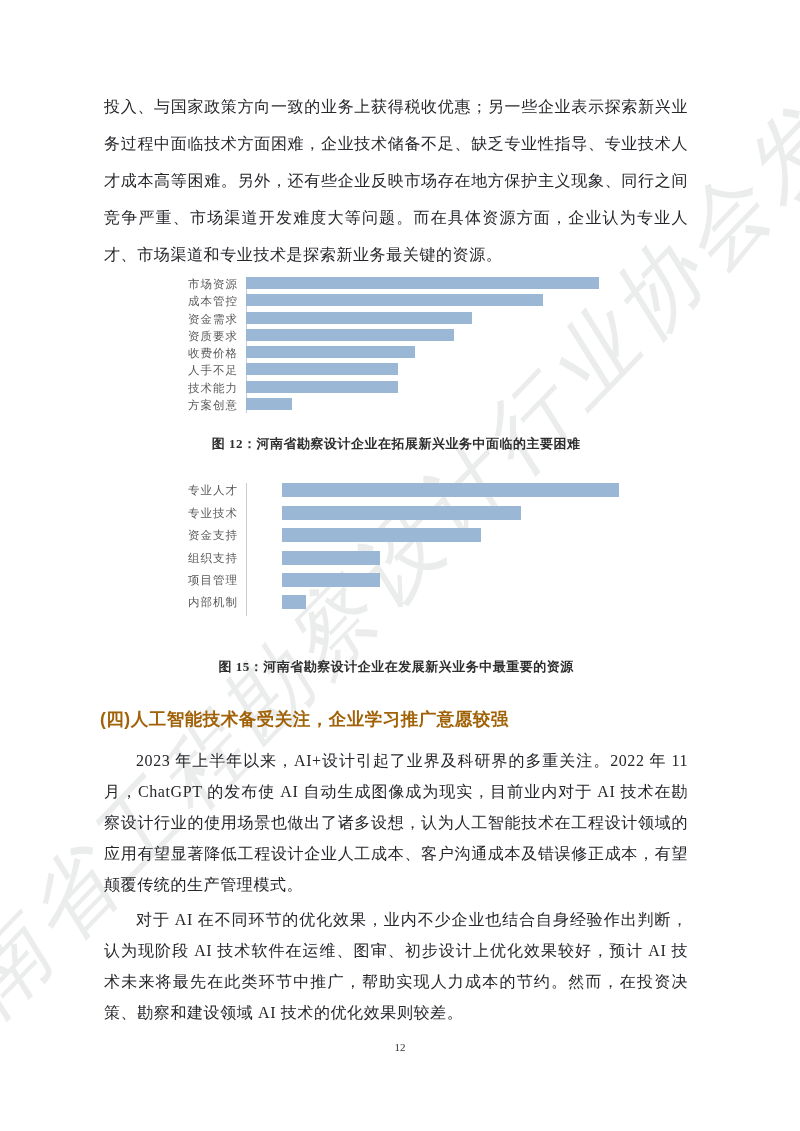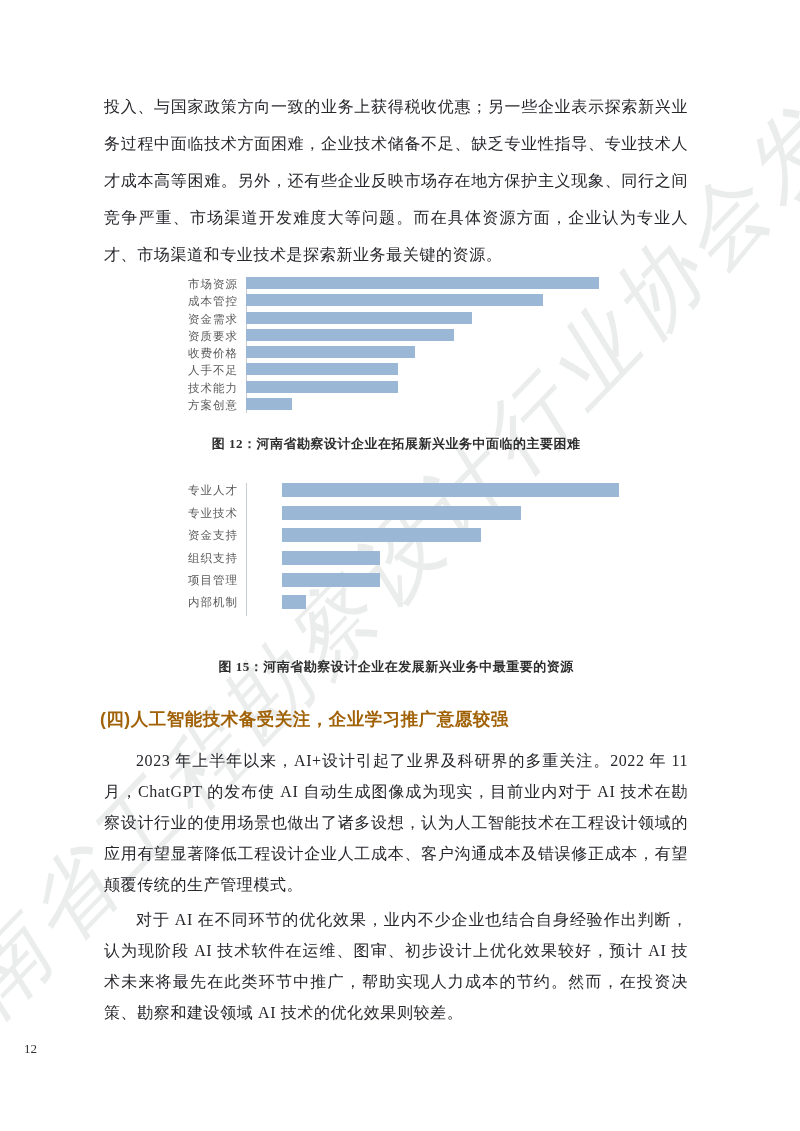--- a/index.html
+++ b/index.html
@@ -78,25 +78,24 @@
     margin-top:31px;
     font-family:"Liberation Sans","DejaVu Sans",sans-serif;
     font-weight:bold;
     font-size:17.5px;
     letter-spacing:0.5px;
     color:#a16207;
   }
   .page-number{
     position:absolute;
     left:0;right:0;top:1041px;
-    text-align:left;
-    font-size:13px;
+    text-align:center;
+    font-size:11px;
     color:#333333;
     z-index:1;
-    margin-left:24px;
   }
   .footer-url{
     position:absolute;
     left:0;right:0;top:1083px;
     text-align:center;
     font-family:"Liberation Sans","DejaVu Sans",sans-serif;
     font-size:17px;
     letter-spacing:0.5px;
     color:#8a8d90;
     z-index:1;

